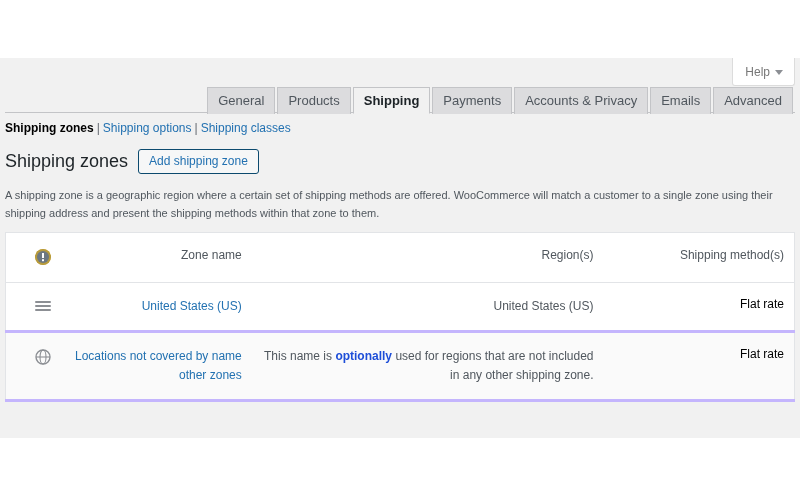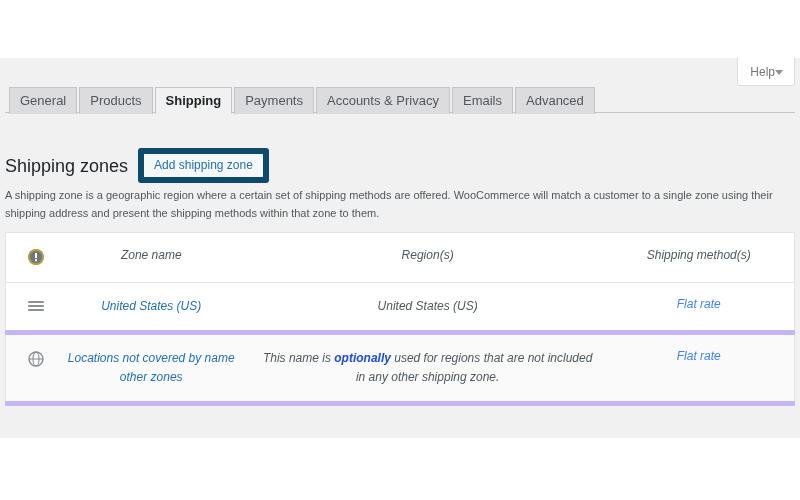--- a/index.html
+++ b/index.html
@@ -35,20 +35,21 @@
   
   .help-bar {
     position: absolute;
     top: 58px;
     right: 5px;
     height: 28px;
   }
   .help-button {
     display: inline-flex;
     align-items: center;
+    gap: 5px;
     height: 28px;
     padding: 0 11px 0 12px;
     background: #ffffff;
     border: 1px solid #dcdcdc;
     border-top: none;
     border-radius: 0 0 3px 3px;
     font-size: 12px;
     color: #777777;
     line-height: 1;
     cursor: pointer;
@@ -67,20 +68,21 @@
   
   .nav-tab-wrapper {
     position: absolute;
     left: 5px;
     top: 86px;
     width: 790px;
     height: 27px;
     border-bottom: 1px solid #c3c4c7;
     padding-left: 4px;
     white-space: nowrap;
+    text-align: right;
   }
   .nav-tab {
     display: inline-block;
     position: relative;
     top: 1px;
     height: 27px;
     line-height: 25px;
     padding: 0 10px;
     margin: 0 2px 0 0;
     font-size: 13px;
@@ -140,21 +142,21 @@
     margin: 0;
     line-height: 26px;
   }
   .page-title-action {
     display: inline-block;
     padding: 3px 10px;
     font-size: 12px;
     line-height: 17px;
     color: #2271b1;
     background: #f6f7f7;
-    border: 6px solid #0c4a6e;
+    border: 1px solid #0c4a6e;
     border-radius: 3px;
     text-decoration: none;
     cursor: pointer;
     white-space: nowrap;
   }
 
   
   .description {
     position: absolute;
     left: 5px;
@@ -173,58 +175,57 @@
     top: 232px;
     width: 790px;
     border: 1px solid #e2e4e7;
     border-collapse: collapse;
     background: #ffffff;
     font-size: 12px;
     table-layout: fixed;
   }
   .zones-table th,
   .zones-table td {
-    text-align: center;
+    text-align: right;
     vertical-align: top;
     padding: 14px 10px;
     border: none;
-    font-style: italic;
   }
   .zones-table thead th {
     background: #ffffff;
     border-bottom: 1px solid #e2e4e7;
     color: #50575e;
     font-weight: normal;
     font-size: 12px;
     padding-top: 15px;
     padding-bottom: 15px;
   }
   .zones-table tbody tr {
-    border-bottom: 5px solid #c4b5fd;
+    border-bottom: 3px solid #c4b5fd;
   }
   .zones-table tbody tr.row-alt {
     background: #fafafa;
   }
   .col-handle { width: 45px; padding-left: 16px !important; padding-right: 0 !important; }
   .col-name   { width: 200px; }
   .col-region { width: 350px; }
   .col-method { width: 190px; }
 
   .zone-link {
     color: #2271b1;
     text-decoration: none;
     line-height: 19px;
     cursor: pointer;
   }
   .region-text {
     color: #50575e;
     line-height: 19px;
   }
   .region-text b { color: #1d4ed8; font-weight: bold; }
-  .method-text { color: #3b82f6; }
+  .method-text { color: #000000; }
 
   
   .help-tip {
     display: inline-block;
     width: 16px;
     height: 16px;
     border-radius: 50%;
     background: #c9a227;
     color: #ffffff;
     font-size: 11px;
@@ -270,20 +271,23 @@
     <div class="help-button">
       <span>Help</span>
       <span class="help-caret"></span>
     </div>
   </div>
 
   <div class="nav-tab-wrapper">
     <a class="nav-tab">General</a><a class="nav-tab">Products</a><a class="nav-tab active">Shipping</a><a class="nav-tab">Payments</a><a class="nav-tab">Accounts &amp; Privacy</a><a class="nav-tab">Emails</a><a class="nav-tab">Advanced</a>
   </div>
 
+  <div class="subsubsub">
+    <span class="item current">Shipping zones</span><span class="sep">|</span><span class="item">Shipping options</span><span class="sep">|</span><span class="item">Shipping classes</span>
+  </div>
 
   <div class="title-row">
     <h1 class="page-title">Shipping zones</h1>
     <a class="page-title-action">Add shipping zone</a>
   </div>
 
   <p class="description">A shipping zone is a geographic region where a certain set of shipping methods are offered. WooCommerce will match a customer to a single zone using their shipping address and present the shipping methods within that zone to them.</p>
 
   <table class="zones-table">
     <thead>

